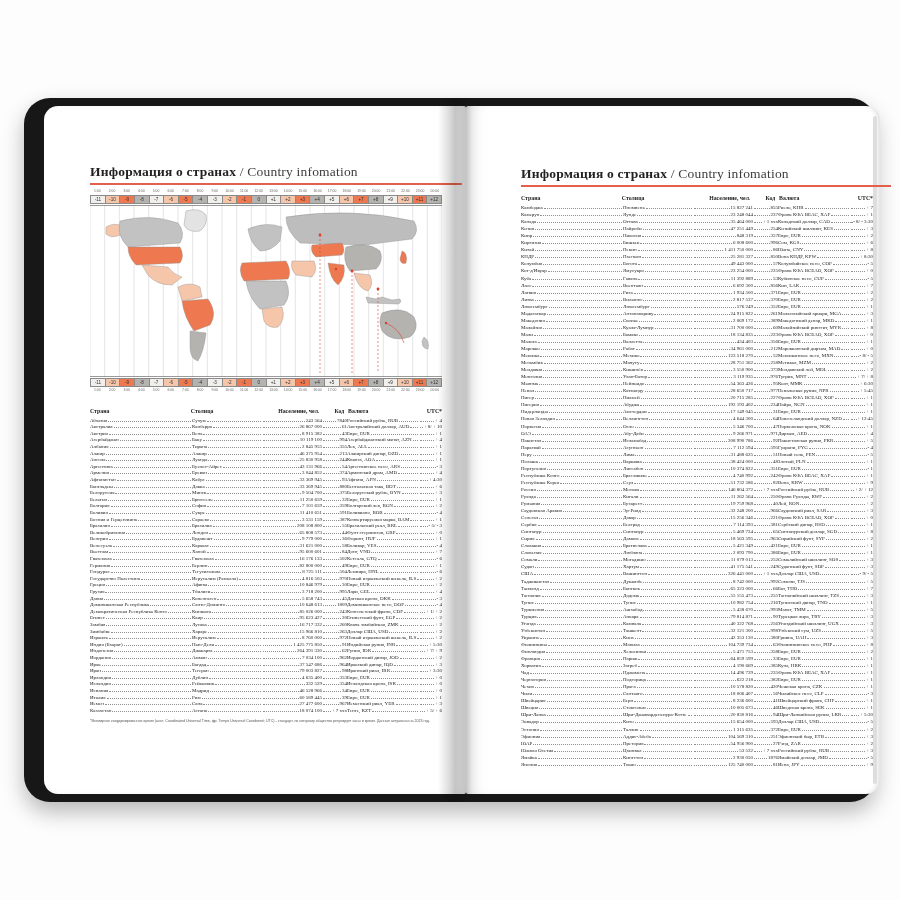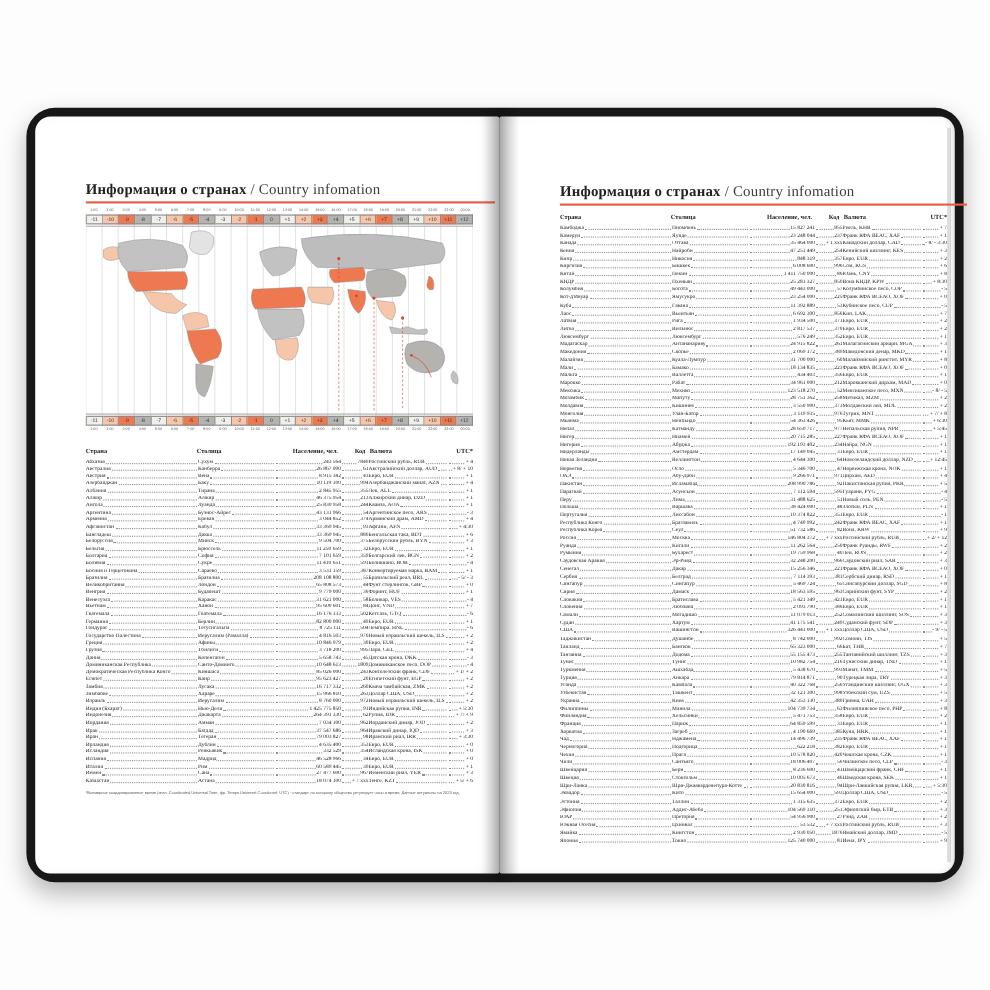--- a/index.html
+++ b/index.html
@@ -1,20 +1,20 @@
 <!DOCTYPE html>
 <html><head>
 <meta charset="utf-8">
 <style>
   html,body{margin:0;padding:0;background:#ffffff;}
   .shot{position:relative;width:900px;height:900px;background:#fdfdfd;overflow:hidden;
         font-family:"Liberation Serif","DejaVu Serif",serif;color:#222;}
   .book{position:absolute;left:24px;top:98px;width:852px;height:704px;background:#171717;
         border-radius:26px;box-shadow:0 10px 22px rgba(0,0,0,.28);}
-  .page{position:absolute;top:8px;height:688px;background:#ffffff;}
+  .page{position:absolute;top:8px;height:688px;background:#ffffff;margin-left:12px;}
   .page.pl{left:8px;width:422px;border-radius:14px 2px 2px 14px;
            box-shadow:inset -14px 0 18px -14px rgba(0,0,0,.35);}
   .page.pr{left:430px;width:414px;border-radius:2px 14px 14px 2px;
            box-shadow:inset 14px 0 18px -14px rgba(0,0,0,.35), inset -6px 0 6px -5px rgba(0,0,0,.18);}
   .gutter{position:absolute;left:414px;top:0;width:34px;height:704px;
           background:linear-gradient(90deg,rgba(0,0,0,0),rgba(0,0,0,.20) 50%,rgba(0,0,0,0));}
   .content{position:absolute;}
   .c-left{left:46px;top:58px;width:372px;}
   .c-right{left:55px;top:60px;width:370px;}
 

